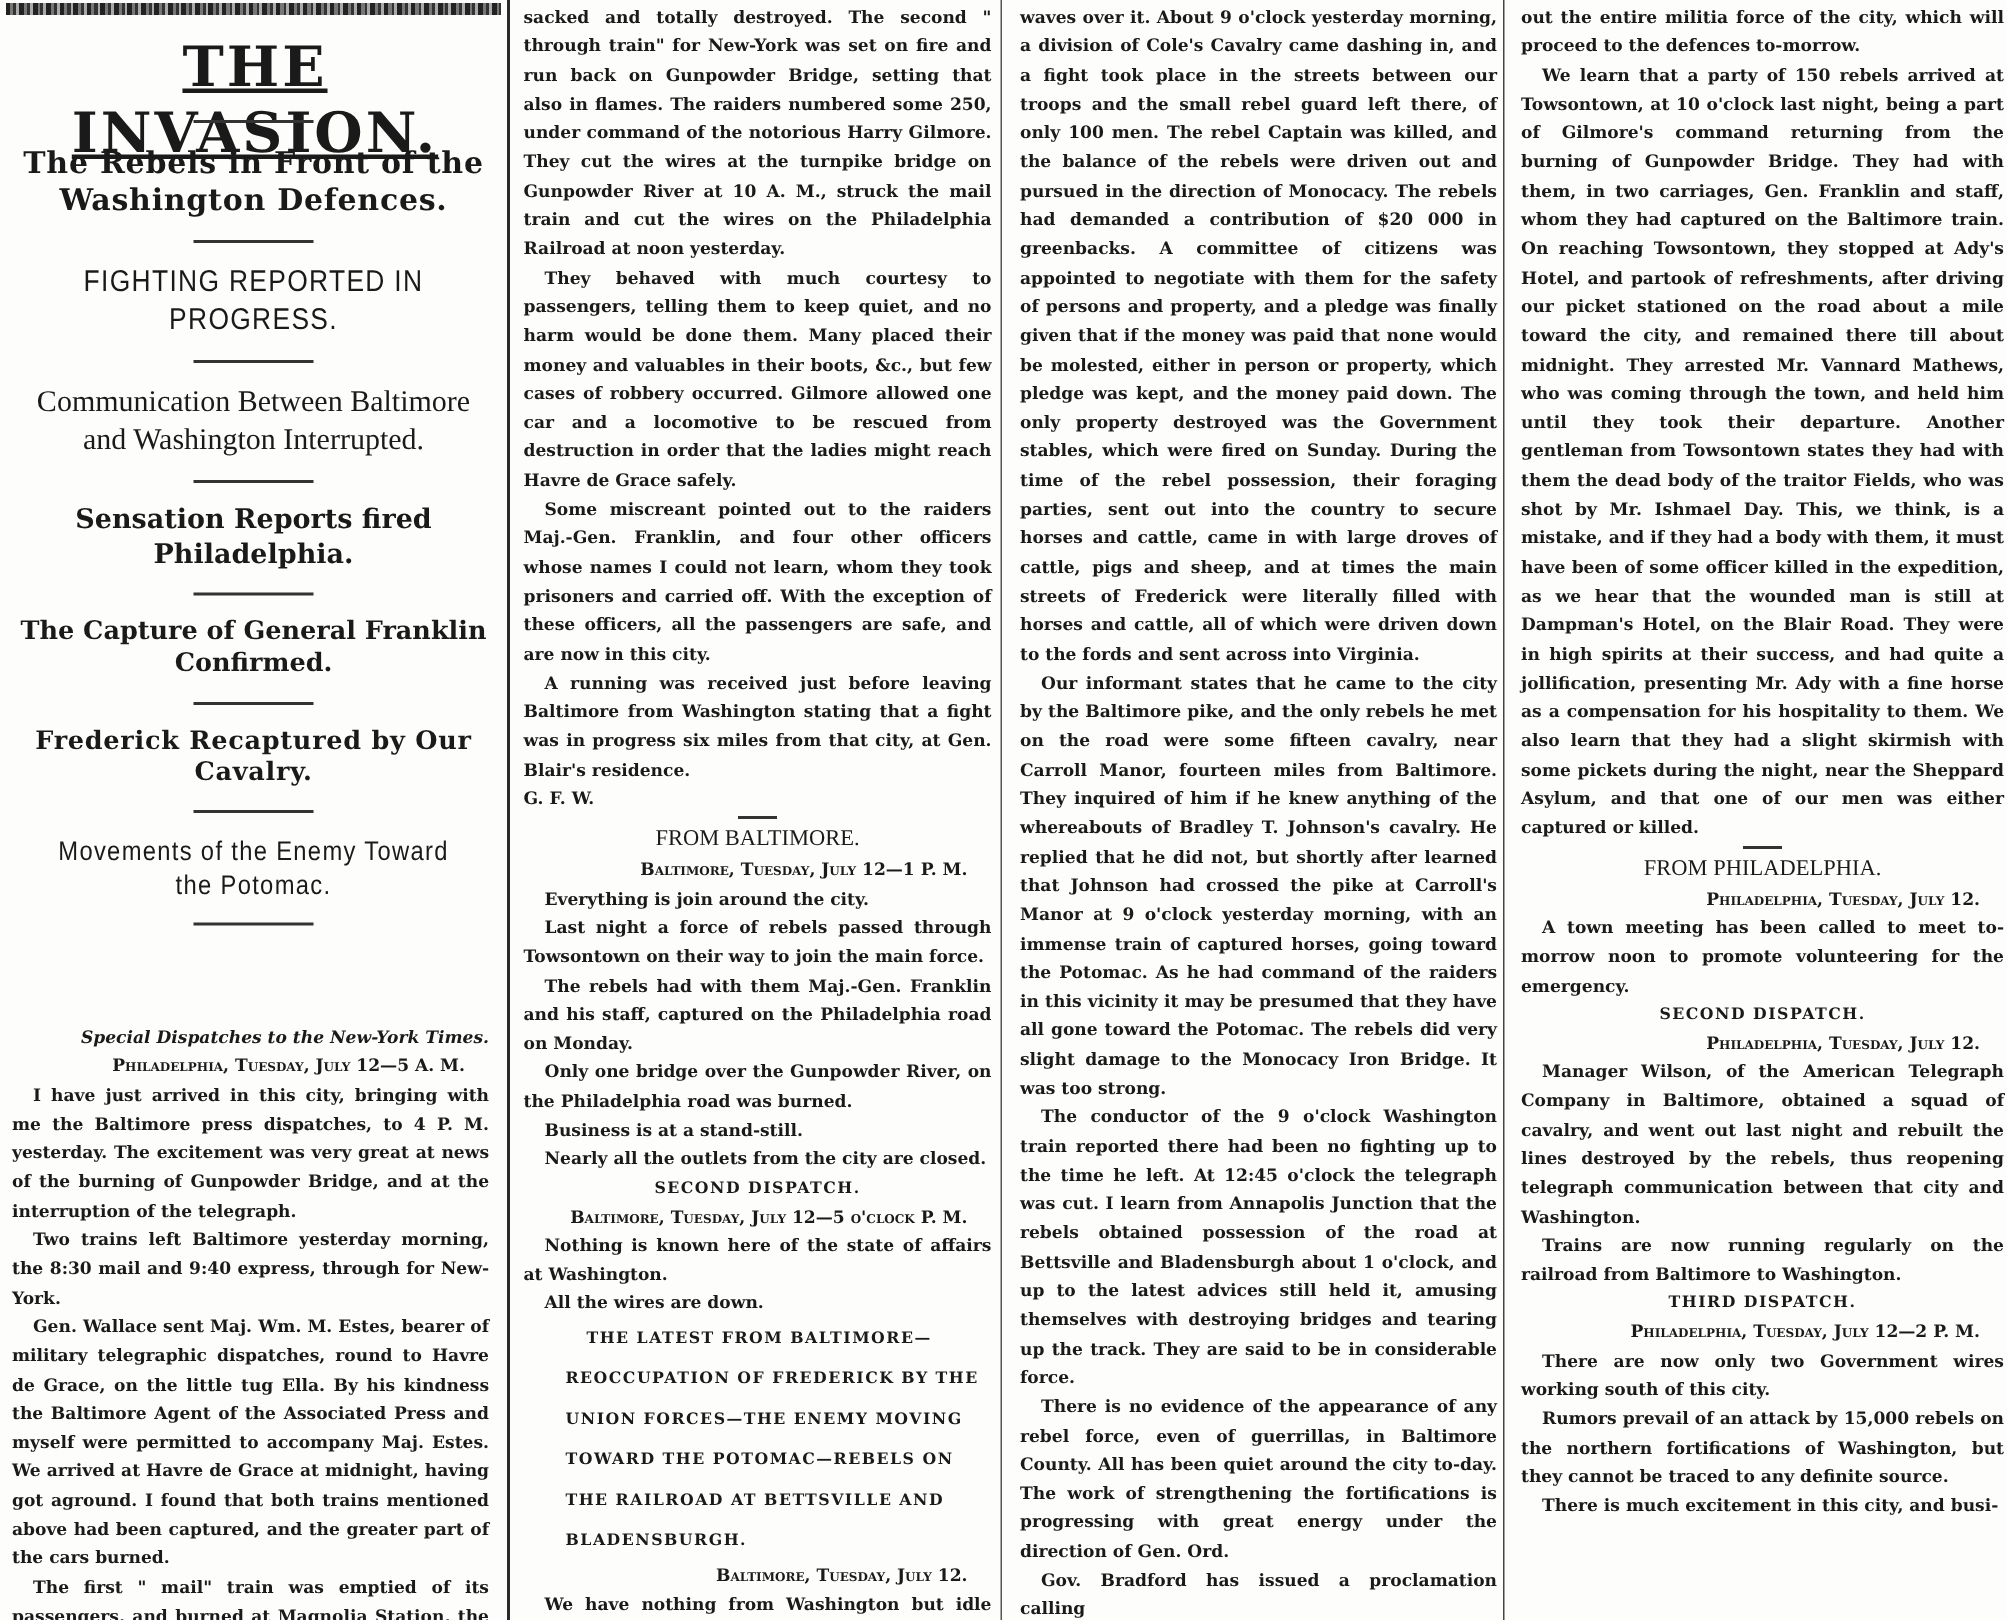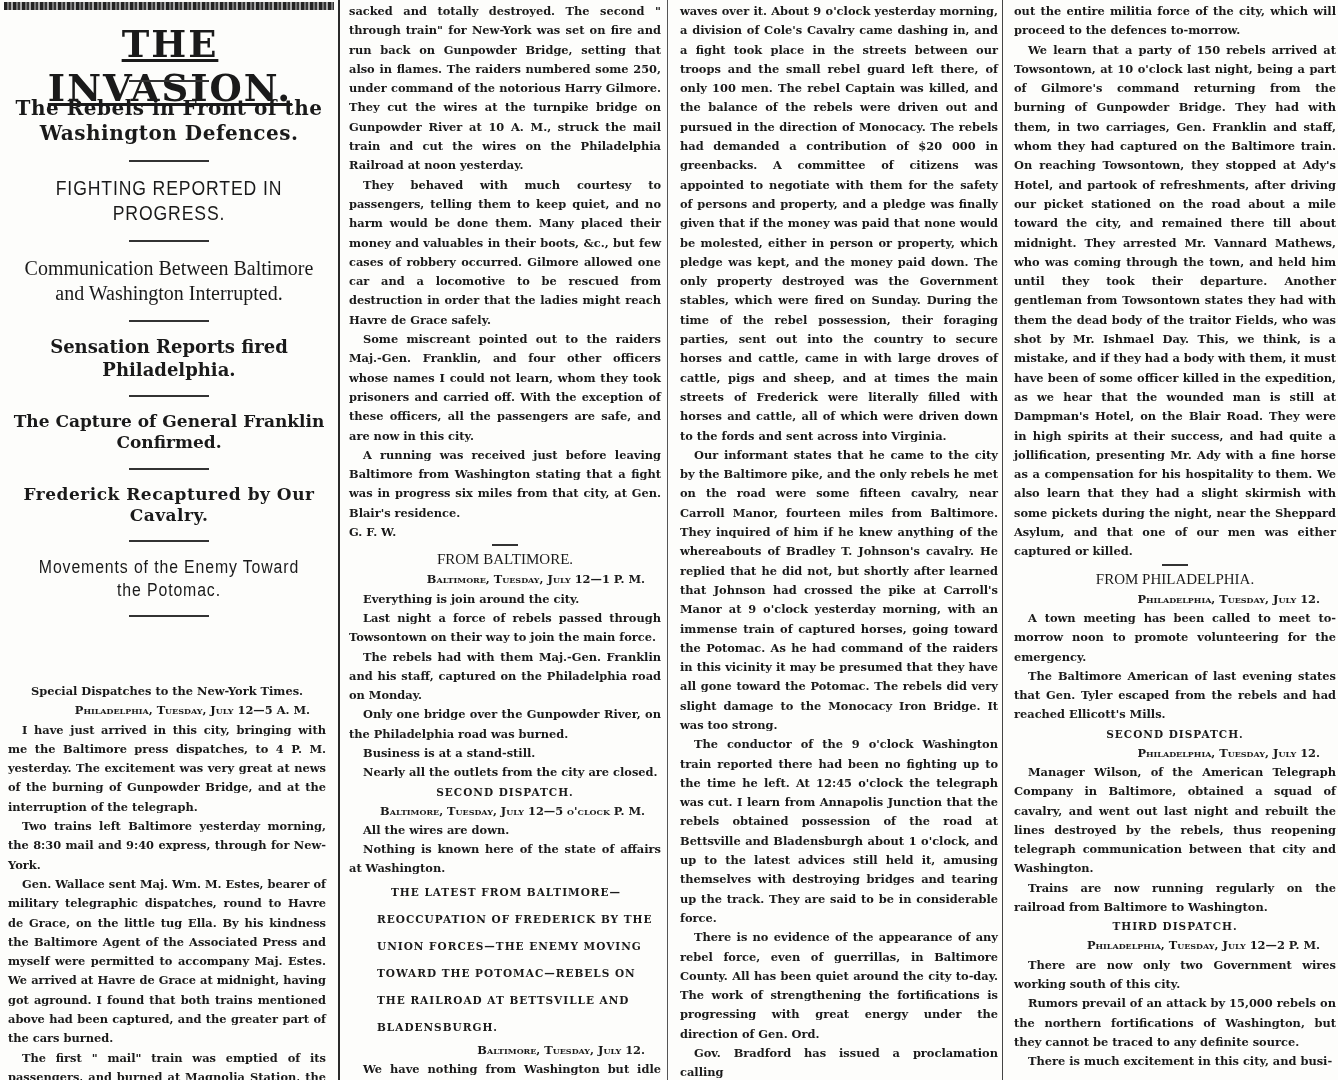--- a/index.html
+++ b/index.html
@@ -21,21 +21,21 @@
               font-family: "DejaVu Serif", serif; font-weight: bold; font-size: 37px; letter-spacing: 2px; text-decoration: underline; }
   .dash { width: 80px; height: 2px; background: #333; margin: 0 auto; }
   .hd { text-align: center; line-height: 1.25; }
   .hd-blackletter { font-family: "DejaVu Serif", serif; font-weight: bold; font-size: 19px; letter-spacing: 0.5px; }
   .hd-condensed { font-family: "Liberation Sans", sans-serif; font-size: 20px; transform: scaleX(0.88); letter-spacing: 1px; }
   .hd-serif { font-family: "Liberation Serif", serif; font-size: 20px; }
   .hd-bold { font-family: "DejaVu Serif", serif; font-weight: bold; font-size: 17px; }
   .txt { font-family: "DejaVu Serif", serif; font-size: 11.4px; line-height: 19.3px; text-align: justify; font-weight: 600; }
   .txt p { text-indent: 14px; }
   .small-caps { font-variant: small-caps; }
-  .center { text-align: center; text-indent: 0 !important; }
+  .center { text-align: right; text-indent: 0 !important; font-style: italic; }
   .right { text-align: left; text-indent: 0 !important; }
   .sec-title { font-family: "Liberation Serif", serif; font-size: 15px; text-align: center; font-weight: normal; line-height: 22px; }
   .sub-title { font-family: "DejaVu Serif", serif; font-size: 10.5px; text-align: center; letter-spacing: 1px; line-height: 19px; }
   .dateline { text-align: right; padding-right: 16px; text-indent: 0 !important; }
   .caps-head { font-size: 10.5px; letter-spacing: 1px; line-height: 27px; text-indent: -14px; padding-left: 28px; text-align: left; }
   .shortdash { width: 26px; height: 2px; background: #333; margin: 2px auto; }
 </style>
 </head>
 <body>
 
@@ -88,22 +88,22 @@
       <div class="sec-title">FROM BALTIMORE.</div>
       <p class="dateline small-caps">Baltimore, Tuesday, July 12—1 P. M.</p>
       <p>Everything is join around the city.</p>
       <p>Last night a force of rebels passed through Towsontown on their way to join the main force.</p>
       <p>The rebels had with them Maj.-Gen. Franklin and his staff, captured on the Philadelphia road on Monday.</p>
       <p>Only one bridge over the Gunpowder River, on the Philadelphia road was burned.</p>
       <p>Business is at a stand-still.</p>
       <p>Nearly all the outlets from the city are closed.</p>
       <div class="sub-title">SECOND DISPATCH.</div>
       <p class="dateline small-caps">Baltimore, Tuesday, July 12—5 o'clock P. M.</p>
+      <p>Nothing is known here of the state of affairs at Washington.</p>
       <p>All the wires are down.</p>
-      <p>Nothing is known here of the state of affairs at Washington.</p>
       <p class="caps-head">THE LATEST FROM BALTIMORE—REOCCUPATION OF FREDERICK BY THE UNION FORCES—THE ENEMY MOVING TOWARD THE POTOMAC—REBELS ON THE RAILROAD AT BETTSVILLE AND BLADENSBURGH.</p>
       <p class="dateline small-caps">Baltimore, Tuesday, July 12.</p>
       <p>We have nothing from Washington but idle street rumors ; no dispatches, no papers, no trains.</p>
 
     </div>
   </div>
 
   <div class="col col3">
     <div class="txt" style="position:absolute; left:8px; top:2px; width:318px;">
       <p style="text-indent:0">waves over it. About 9 o'clock yesterday morning, a division of Cole's Cavalry came dashing in, and a fight took place in the streets between our troops and the small rebel guard left there, of only 100 men. The rebel Captain was killed, and the balance of the rebels were driven out and pursued in the direction of Monocacy. The rebels had demanded a contribution of $20 000 in greenbacks. A committee of citizens was appointed to negotiate with them for the safety of persons and property, and a pledge was finally given that if the money was paid that none would be molested, either in person or property, which pledge was kept, and the money paid down. The only property destroyed was the Government stables, which were fired on Sunday. During the time of the rebel possession, their foraging parties, sent out into the country to secure horses and cattle, came in with large droves of cattle, pigs and sheep, and at times the main streets of Frederick were literally filled with horses and cattle, all of which were driven down to the fords and sent across into Virginia.</p>
@@ -115,21 +115,20 @@
   </div>
 
   <div class="col col4">
     <div class="txt" style="position:absolute; left:6px; top:2px; width:322px;">
       <p style="text-indent:0">out the entire militia force of the city, which will proceed to the defences to-morrow.</p>
       <p>We learn that a party of 150 rebels arrived at Towsontown, at 10 o'clock last night, being a part of Gilmore's command returning from the burning of Gunpowder Bridge. They had with them, in two carriages, Gen. Franklin and staff, whom they had captured on the Baltimore train. On reaching Towsontown, they stopped at Ady's Hotel, and partook of refreshments, after driving our picket stationed on the road about a mile toward the city, and remained there till about midnight. They arrested Mr. Vannard Mathews, who was coming through the town, and held him until they took their departure. Another gentleman from Towsontown states they had with them the dead body of the traitor Fields, who was shot by Mr. Ishmael Day. This, we think, is a mistake, and if they had a body with them, it must have been of some officer killed in the expedition, as we hear that the wounded man is still at Dampman's Hotel, on the Blair Road. They were in high spirits at their success, and had quite a jollification, presenting Mr. Ady with a fine horse as a compensation for his hospitality to them. We also learn that they had a slight skirmish with some pickets during the night, near the Sheppard Asylum, and that one of our men was either captured or killed.</p>
       <div class="shortdash"></div>
       <div class="sec-title">FROM PHILADELPHIA.</div>
       <p class="dateline small-caps">Philadelphia, Tuesday, July 12.</p>
       <p>A town meeting has been called to meet to-morrow noon to promote volunteering for the emergency.</p>
-      <p>The Baltimore American of last evening states that Gen. Tyler escaped from the rebels and had reached Ellicott's Mills.</p>
       <div class="sub-title">SECOND DISPATCH.</div>
       <p class="dateline small-caps">Philadelphia, Tuesday, July 12.</p>
       <p>Manager Wilson, of the American Telegraph Company in Baltimore, obtained a squad of cavalry, and went out last night and rebuilt the lines destroyed by the rebels, thus reopening telegraph communication between that city and Washington.</p>
       <p>Trains are now running regularly on the railroad from Baltimore to Washington.</p>
       <div class="sub-title">THIRD DISPATCH.</div>
       <p class="dateline small-caps">Philadelphia, Tuesday, July 12—2 P. M.</p>
       <p>There are now only two Government wires working south of this city.</p>
       <p>Rumors prevail of an attack by 15,000 rebels on the northern fortifications of Washington, but they cannot be traced to any definite source.</p>
       <p>There is much excitement in this city, and busi-</p>
     </div>

